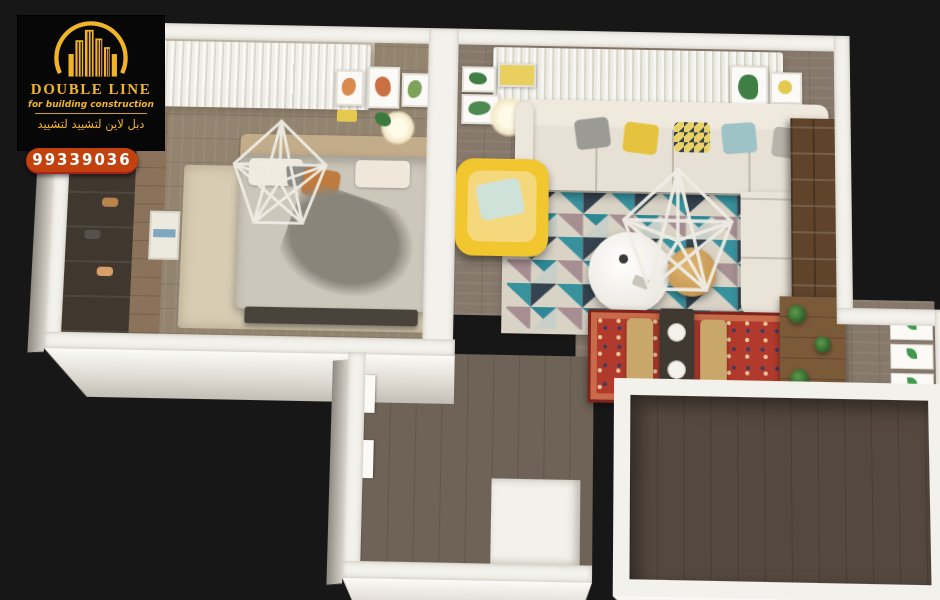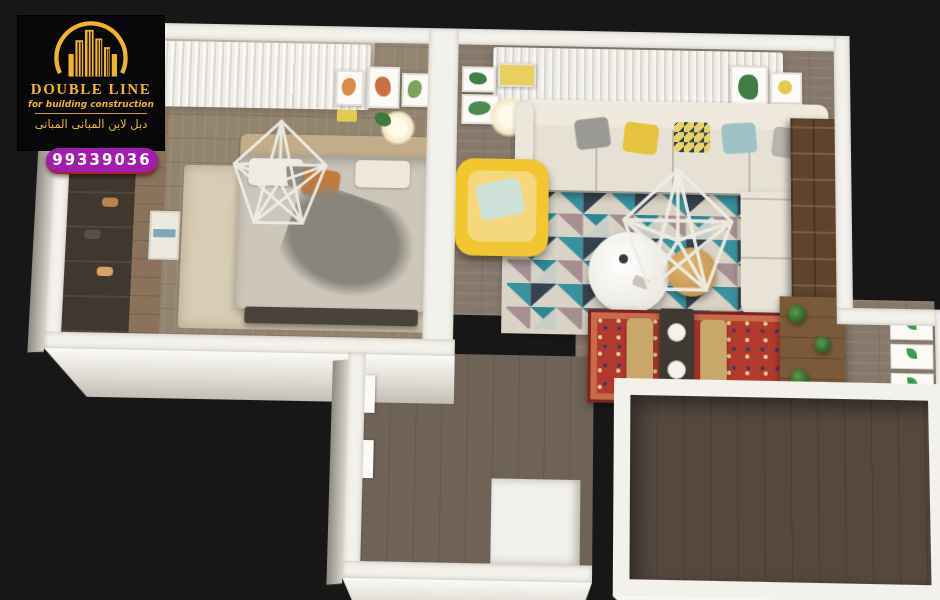--- a/index.html
+++ b/index.html
@@ -32,21 +32,21 @@
   .plantpot{position:absolute;border-radius:50%;background:radial-gradient(circle at 40% 40%,#5d9a4a,#2e5d2a 70%);box-shadow:0 2px 4px rgba(0,0,0,.4);}
   
   .logo{position:absolute;left:18px;top:16px;width:146px;height:158px;z-index:30;}
   .logo-panel{position:absolute;left:0;top:0;width:146px;height:134px;background:#070707;
       display:flex;flex-direction:column;align-items:center;box-shadow:0 0 0 1px #000;}
   .logo-company{font-family:"Liberation Serif","DejaVu Serif",serif;font-weight:bold;
       color:#f0b429;font-size:15px;letter-spacing:1.5px;margin-top:1px;}
   .logo-tagline{font-style:italic;font-weight:bold;color:#f0b429;font-size:9px;margin-top:1px;}
   .logo-divider{width:112px;height:1px;background:#caa22a;margin-top:4px;}
   .logo-arabic{color:#f0b429;font-size:11.5px;margin-top:3px;direction:rtl;}
-  .phone-pill{position:absolute;left:28px;top:132px;width:112px;height:24px;background:#a21caf;
+  .phone-pill{position:absolute;left:8px;top:132px;width:112px;height:24px;background:#c2410c;
       border-radius:13px;border-bottom:2px solid #a8241f;display:flex;align-items:center;justify-content:center;
       color:#ffffff;font-weight:bold;font-size:15px;letter-spacing:2px;box-shadow:0 2px 5px rgba(0,0,0,.6);}
   
   .watermark{position:absolute;left:193px;top:291px;z-index:12;font-size:37px;font-weight:bold;
       color:#9a9a9a;opacity:.62;letter-spacing:.5px;text-shadow:0 1px 0 rgba(255,255,255,.12);}
 </style>
 </head>
 <body>
 
 <div class="stage">
@@ -234,18 +234,18 @@
             <rect x="49.5" y="18" width="1.5" height="52"></rect>
           <rect x="57.5" y="28" width="1.3" height="42"></rect>
             <rect x="60.5" y="28" width="1.3" height="42"></rect>
           <rect x="67.5" y="38" width="1.2" height="32"></rect>
             <rect x="70" y="38" width="1.2" height="32"></rect>
         </g>
       </svg>
       <div class="logo-company">DOUBLE LINE</div>
       <div class="logo-tagline">for building construction</div>
       <div class="logo-divider"></div>
-      <div class="logo-arabic">دبل لاين المبانى المبانى</div>
+      <div class="logo-arabic">دبل لاين لتشييد لتشييد</div>
     </div>
     <div class="phone-pill">99339036</div>
   </div>
 
 </div>
 
 </body></html>

